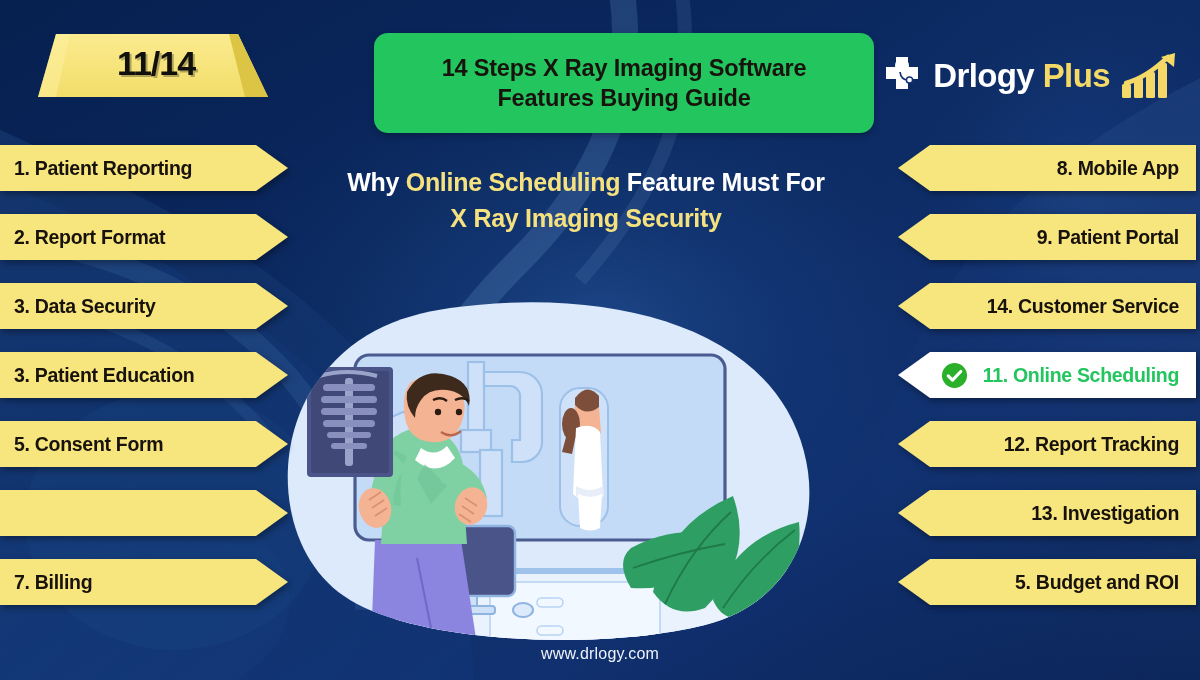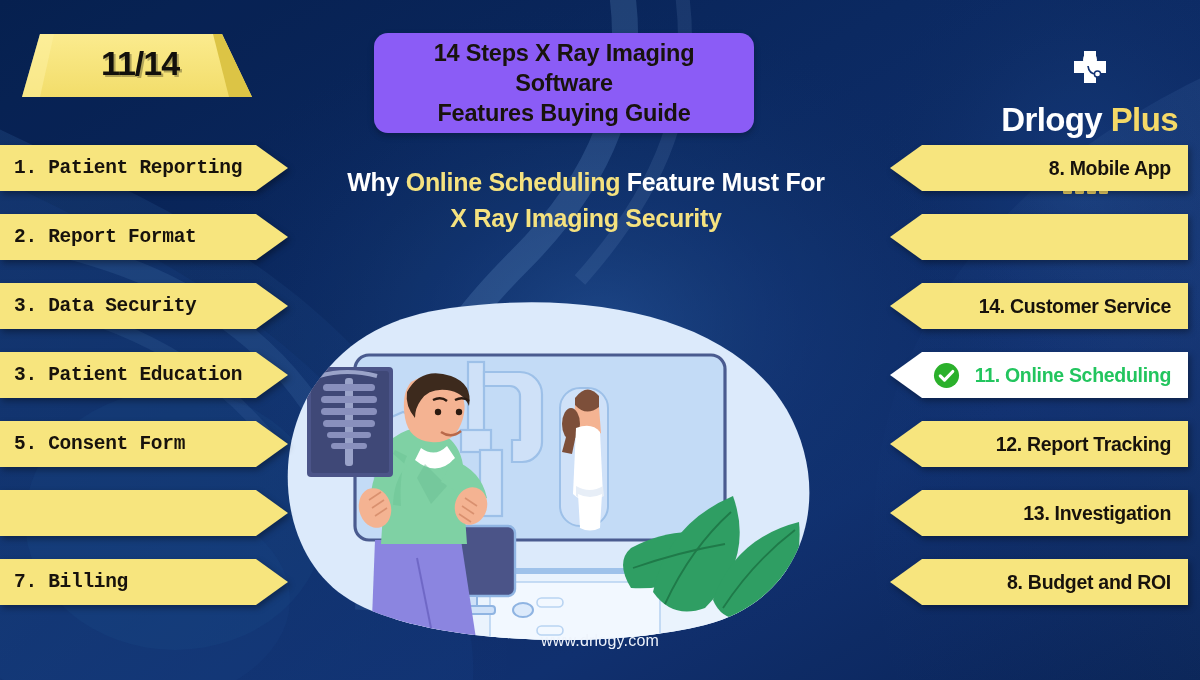--- a/index.html
+++ b/index.html
@@ -8,46 +8,46 @@
     font-family: "Liberation Sans", sans-serif;
     background:#0b2a63;
     position:relative;
   }
 
   
   #bg { position:absolute; inset:0; z-index:0; }
 
   
   .badge-wrap{
-    position:absolute; left:16px; top:28px; width:248px; height:75px; z-index:6;
+    position:absolute; left:32px; top:28px; width:248px; height:75px; z-index:6;
   }
   .badge-svg{ position:absolute; inset:0; }
   .badge-text{
     position:absolute; inset:0; display:flex; align-items:center; justify-content:center;
     font-size:34px; font-weight:bold; color:#12100c; letter-spacing:-1px;
     text-shadow:2px 2px 0 rgba(0,0,0,.28);
     padding-bottom:4px;
   }
 
   
   .title-pill{
-    position:absolute; left:374px; top:33px; width:380px; height:100px;
-    background:#8b5cf6; border-radius:14px; z-index:6;
+    position:absolute; left:374px; top:33px; width:500px; height:100px;
+    background:#22c55e; border-radius:14px; z-index:6;
     display:flex; align-items:center; justify-content:center; text-align:center;
     box-shadow:0 3px 6px rgba(0,0,0,.25);
   }
   .title-pill h1{
     font-size:23.5px; font-weight:bold; color:#18130d; line-height:1.28; letter-spacing:-.2px;
     padding:0 14px;
   }
 
   
   .logo{
     position:absolute; right:22px; top:48px; height:56px; z-index:6;
-    display:flex; align-items:center; gap:9px;flex-direction:column;
+    display:flex; align-items:center; gap:9px;
   }
   .logo-mark{ width:44px; height:44px; flex:0 0 auto; }
   .logo-text{ font-size:33px; font-weight:bold; letter-spacing:-.6px; white-space:nowrap; }
   .logo-text .lt-white{ color:#ffffff; }
   .logo-text .lt-yellow{ color:#f5d967; }
   .logo-chart{ width:58px; height:48px; flex:0 0 auto; margin-left:1px; }
 
   
   .subtitle{
     position:absolute; left:300px; top:164px; width:572px; z-index:6;
@@ -55,48 +55,48 @@
     color:#ffffff; letter-spacing:-.3px;
   }
   .subtitle .hl{ color:#f5e27f; }
 
   
   .illus{ position:absolute; left:275px; top:300px; width:560px; height:345px; z-index:3; }
 
   
   .side{ position:absolute; z-index:7; }
   .side-left{ left:0; top:145px; width:290px; }
-  .side-right{ right:12px; top:145px; width:300px; }
+  .side-right{ right:4px; top:145px; width:300px; }
 
   .banner{
     position:relative; height:46px; margin-bottom:23px;
     display:flex; align-items:center;
     filter:drop-shadow(2px 3px 3px rgba(0,0,0,.35));
   }
   .banner .shape{ position:absolute; inset:0; }
   .banner .label{
     position:relative; z-index:2;
     font-size:19.5px; font-weight:bold; color:#17120c; white-space:nowrap;
     letter-spacing:-.3px;
   }
-  .side-left .banner .label{ padding-left:14px;font-family:Liberation Mono, monospace; }
+  .side-left .banner .label{ padding-left:14px; }
   .side-right .banner{ justify-content:flex-end; }
   .side-right .banner .label{ padding-right:17px; }
 
   .banner.active .label{ color:#22c55e; }
   .check-icon{
     position:relative; z-index:2; width:27px; height:27px; flex:0 0 auto;
     margin-left:45px; margin-right:2px;
   }
   .side-right .banner.active{ justify-content:flex-start; }
   .side-right .banner.active .label{ margin-left:auto; }
 
   
   .footer{
-    position:absolute; left:0; right:0; bottom:30px; z-index:8;
+    position:absolute; left:0; right:0; bottom:17px; z-index:8;
     text-align:center; color:#eef3fb; font-size:16px; letter-spacing:.2px;
   }
 </style>
 </head>
 <body>
 
 <svg id="bg" viewBox="0 0 1200 680" preserveAspectRatio="none">
   <defs>
     <linearGradient id="bgGrad" x1="0" y1="0" x2="1" y2="1">
       <stop offset="0%" stop-color="#072050"></stop>
@@ -341,20 +341,21 @@
   <div class="banner">
     <svg class="shape" viewBox="0 0 300 46" preserveAspectRatio="none">
         <polygon points="300,0 34,0 2,23 34,46 300,46" fill="#f7e57e"></polygon>
       </svg>
     <span class="label">8. Mobile App</span>
   </div>
   <div class="banner">
     <svg class="shape" viewBox="0 0 300 46" preserveAspectRatio="none">
         <polygon points="300,0 34,0 2,23 34,46 300,46" fill="#f7e57e"></polygon>
       </svg>
+    <span class="label">9. Patient Portal</span>
   </div>
   <div class="banner">
     <svg class="shape" viewBox="0 0 300 46" preserveAspectRatio="none">
         <polygon points="300,0 34,0 2,23 34,46 300,46" fill="#f7e57e"></polygon>
       </svg>
     <span class="label">14. Customer Service</span>
   </div>
   <div class="banner active">
     <svg class="shape" viewBox="0 0 300 46" preserveAspectRatio="none">
         <polygon points="300,0 34,0 2,23 34,46 300,46" fill="#ffffff"></polygon>
@@ -374,17 +375,17 @@
   <div class="banner">
     <svg class="shape" viewBox="0 0 300 46" preserveAspectRatio="none">
         <polygon points="300,0 34,0 2,23 34,46 300,46" fill="#f7e57e"></polygon>
       </svg>
     <span class="label">13. Investigation</span>
   </div>
   <div class="banner">
     <svg class="shape" viewBox="0 0 300 46" preserveAspectRatio="none">
         <polygon points="300,0 34,0 2,23 34,46 300,46" fill="#f7e57e"></polygon>
       </svg>
-    <span class="label">8. Budget and ROI</span>
+    <span class="label">5. Budget and ROI</span>
   </div>
 </div>
 
 <div class="footer">www.drlogy.com</div>
 
 </body></html>

